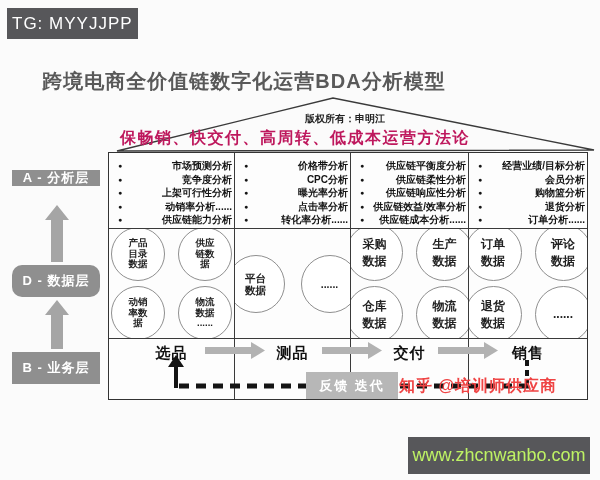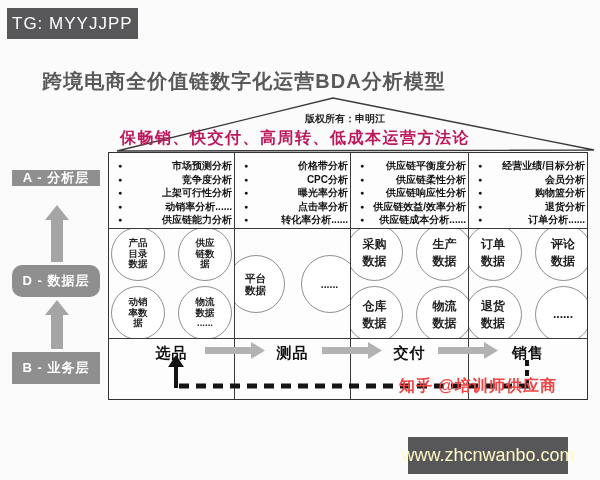--- a/index.html
+++ b/index.html
@@ -56,22 +56,22 @@
 
   
   .overlay{position:absolute;left:0;top:0;width:600px;height:480px;pointer-events:none;z-index:5;}
   .feedback-box{position:absolute;left:306px;top:372px;width:92px;height:27px;background:#b7b7b7;
     color:#fff;font-size:13px;font-weight:bold;letter-spacing:2px;
     display:flex;align-items:center;justify-content:center;z-index:6;}
   .watermark{position:absolute;left:399px;top:376px;z-index:7;
     font-size:16px;font-weight:bold;color:#ef4444;letter-spacing:1px;white-space:nowrap;}
 
   
-  .footer-bar{position:absolute;left:408px;top:437px;width:160px;height:37px;background:#57575a;
-    color:#fef9c3;font-size:18px;display:flex;align-items:center;justify-content:center;z-index:8;}
+  .footer-bar{position:absolute;left:408px;top:437px;width:182px;height:37px;background:#57575a;
+    color:#bef264;font-size:18px;display:flex;align-items:center;justify-content:center;z-index:8;}
 </style>
 </head>
 <body>
 
 <div class="stage">
 
   <div class="tg-bar">TG: MYYJJPP</div>
 
   <div class="title">跨境电商全价值链数字化运营BDA分析模型</div>
 
@@ -191,18 +191,19 @@
       <polygon points="484,342 484,359 498,350.5"></polygon>
     </g>
     <g stroke="#141414" fill="none">
       <line x1="527" y1="360" x2="527" y2="387" stroke-width="4" stroke-dasharray="6 4"></line>
       <line x1="529" y1="386" x2="176" y2="386" stroke-width="5" stroke-dasharray="10 7"></line>
       <line x1="176" y1="388" x2="176" y2="364" stroke-width="4"></line>
     </g>
     <polygon points="176,355 168,367 184,367" fill="#141414"></polygon>
   </svg>
 
+  <div class="feedback-box">反馈 迭代</div>
 
   <div class="watermark">知乎 @培训师供应商</div>
 
   <div class="footer-bar">www.zhcnwanbo.com</div>
 
 </div>
 
 </body></html>

